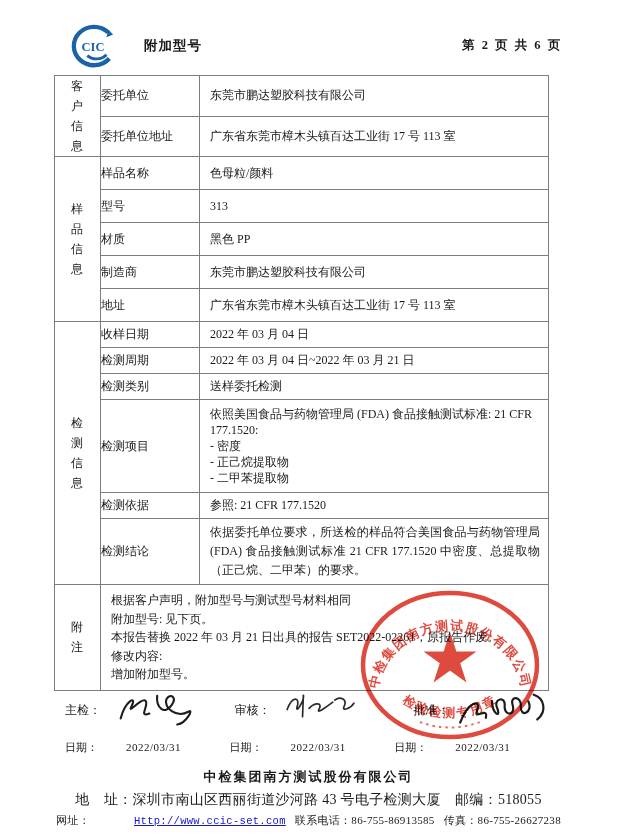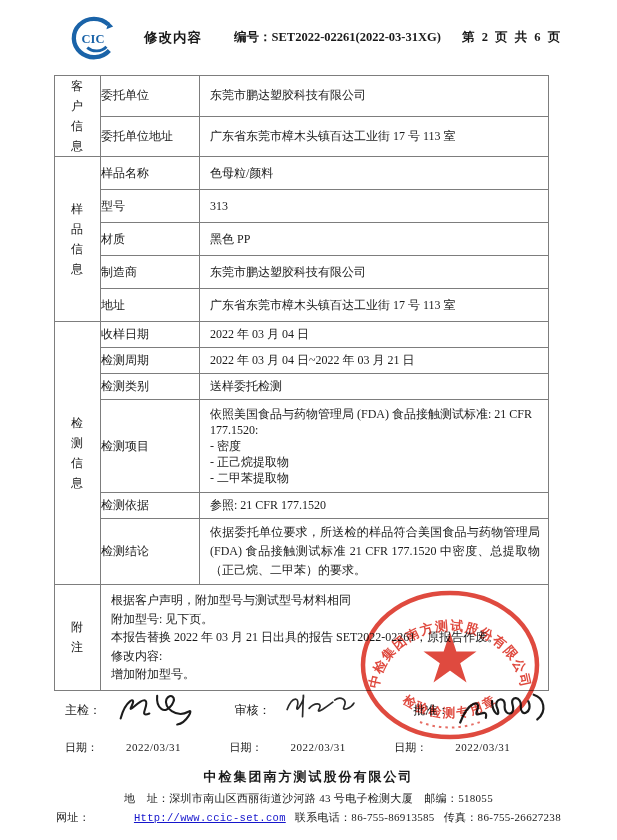--- a/index.html
+++ b/index.html
@@ -7,21 +7,21 @@
   body {
     width:617px; height:840px;
     font-family:"Liberation Serif","DejaVu Serif",serif;
     color:#1a1a1a;
     position:relative;
     overflow:hidden;
   }
   .page { position:relative; width:617px; height:840px; background:#fff; }
 
   
-  .hdr { position:absolute; top:12px; left:62px; width:494px; height:52px; }
+  .hdr { position:absolute; top:20px; left:62px; width:494px; height:52px; }
   .logo { position:absolute; left:2px; top:2px; width:58px; height:48px; }
   .hdr-title { position:absolute; left:82px; top:17px; font-size:13.5px; font-weight:bold; letter-spacing:1px; }
   .hdr-no { position:absolute; left:172px; top:17px; font-size:12.5px; font-weight:bold; }
   .hdr-page { position:absolute; left:400px; top:17px; font-size:12.5px; font-weight:bold; letter-spacing:2px; white-space:nowrap; }
 
   
   table.rpt { position:absolute; left:54px; top:75px; width:494px; border-collapse:collapse; table-layout:fixed;font-family:Liberation Serif, serif; }
   table.rpt td { border:1px solid #7d7d7d; font-size:12px; vertical-align:middle; }
   td.sec { text-align:center; line-height:20px; }
   td.sec .vtxt { width:2em; margin:0 auto; letter-spacing:1px; }
@@ -45,42 +45,41 @@
   .sig-col.c3 .role { left:22px; }
   .sig-col.c3 .sig-svg { left:62px; }
 
   
   .seal { position:absolute; left:356px; top:586px; width:188px; height:158px;
           mix-blend-mode:multiply; opacity:0.92; pointer-events:none; }
 
   
   .footer { position:absolute; left:0; top:768px; width:617px; text-align:center; }
   .f-company { font-size:13px; font-weight:bold; letter-spacing:2px; margin-bottom:5px; }
-  .f-addr { font-size:11px; margin-bottom:4px; letter-spacing:0.3px; }
+  .f-addr { font-size:14px; margin-bottom:4px; letter-spacing:0.3px; }
   .f-contact { font-size:11px; letter-spacing:0.3px; }
   .f-link { font-family:"Liberation Mono","DejaVu Sans Mono",monospace; font-size:10.5px;
             color:#1515cc; text-decoration:underline; cursor:pointer;margin-left:44px; }
   .f-contact .gap { display:inline-block; width:6px; }
 
   svg text { font-family:"Liberation Serif","DejaVu Serif",serif; }
 </style>
 </head>
 <body>
 
 <div class="page">
 
   <div class="hdr">
     <svg class="logo" viewBox="0 0 60 50">
       <path d="M46,11 A21,20 0 1 0 47,38" fill="none" stroke="#1a63a8" stroke-width="4.5"></path>
       <path d="M44,34 A14,13 0 0 1 24,35" fill="none" stroke="#1a63a8" stroke-width="3"></path>
       <polygon points="46,8 51,13 44,16" fill="#1a63a8"></polygon>
       <text x="30" y="30" text-anchor="middle" font-size="13" font-weight="bold" fill="#1a63a8">CIC</text>
     </svg>
-    <div class="hdr-title">修改内容</div>
-    <div class="hdr-no"><span>编号：</span><span>SET2022-02261(2022-03-31XG)</span></div>
+    <div class="hdr-title">附加型号</div>
     <div class="hdr-page">第 2 页 共 6 页</div>
   </div>
 
   <table class="rpt">
     <colgroup>
         <col style="width:46px">
         <col style="width:99px">
         <col style="width:349px">
       </colgroup>
 

